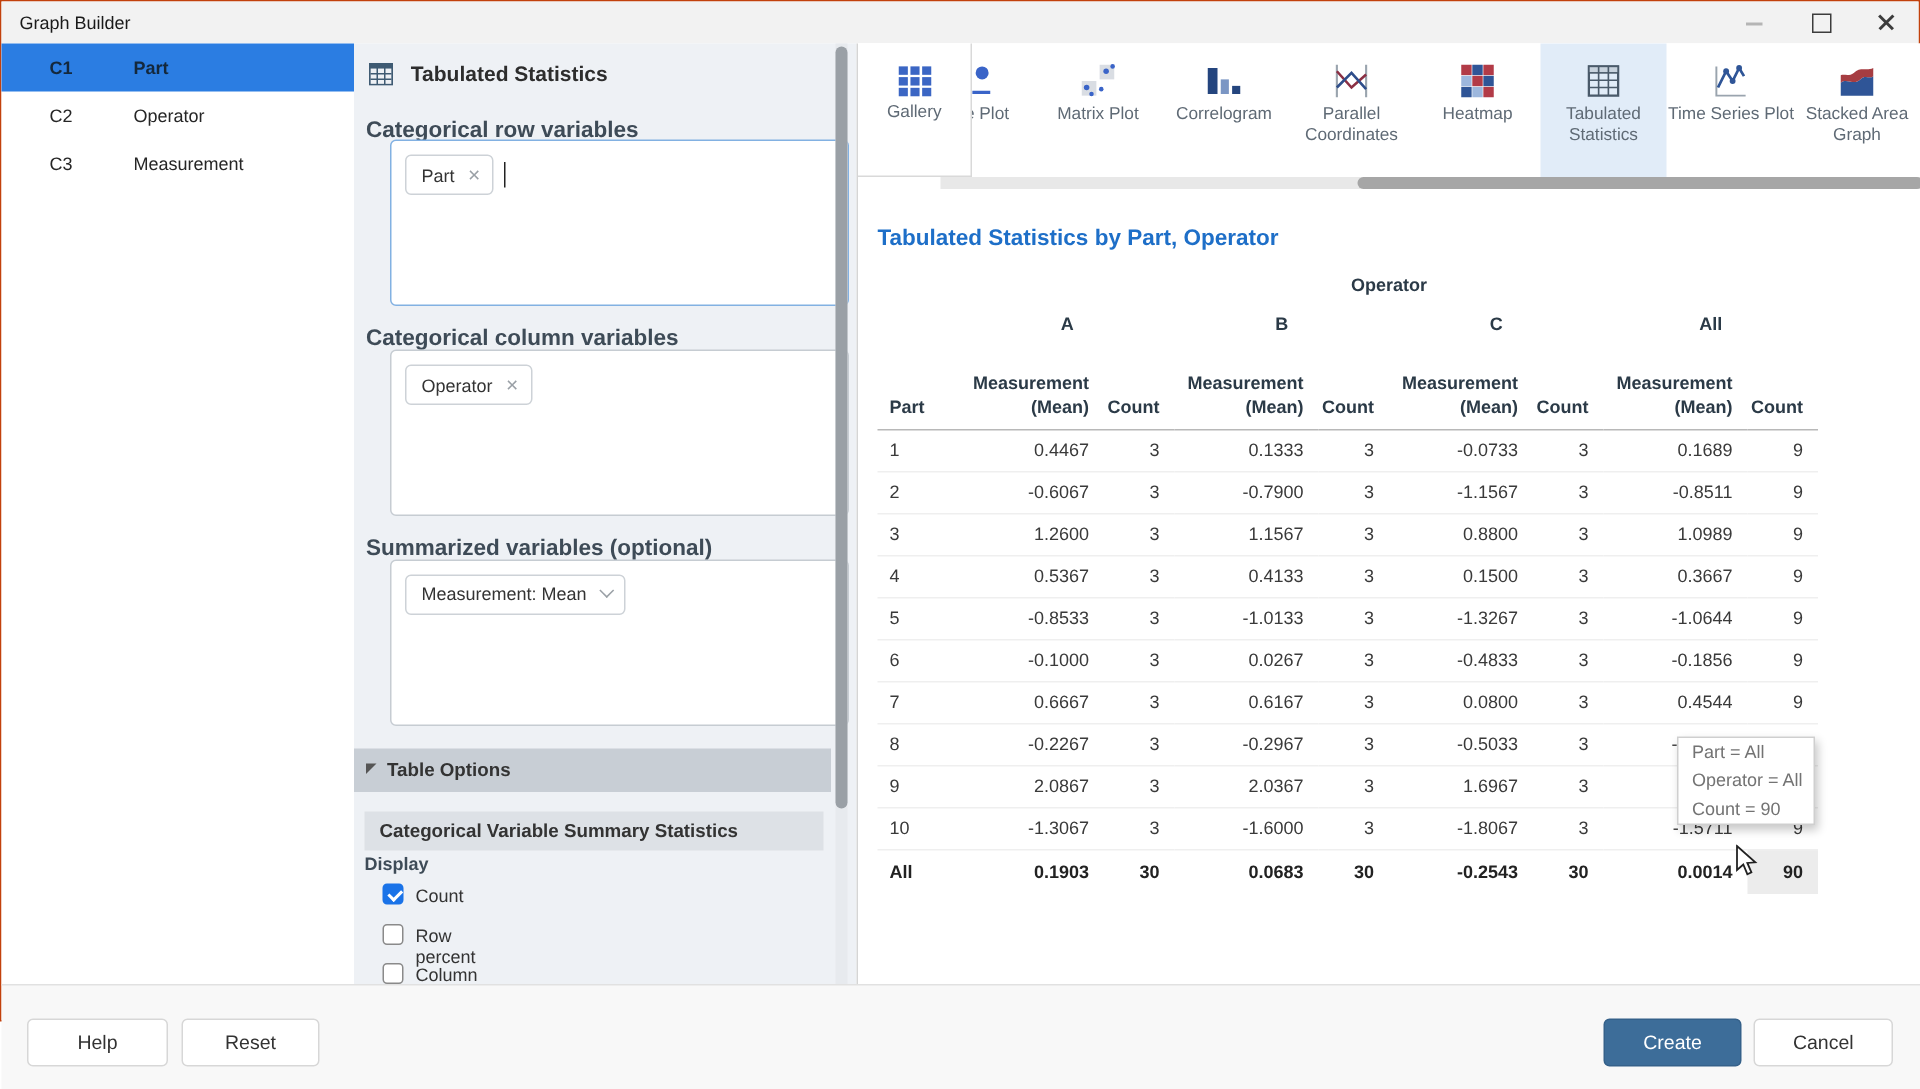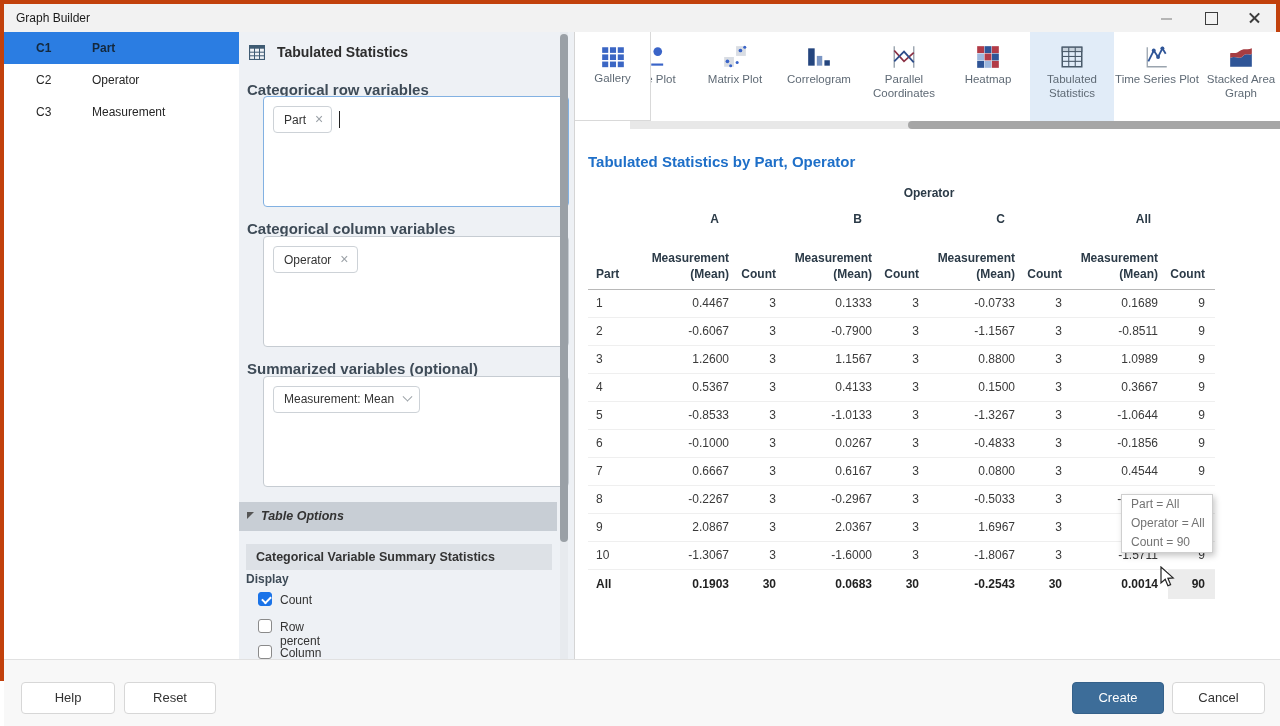--- a/index.html
+++ b/index.html
@@ -1,17 +1,17 @@
 <!DOCTYPE html>
 <html><head>
 <meta charset="utf-8">
 <style>
   * { margin:0; padding:0; box-sizing:border-box; }
   html,body { width:1280px; height:726px; background:#fff; font-family:"Liberation Sans", sans-serif; overflow:hidden; }
-  .window { position:relative; width:1280px; height:681px; border:4px solid #c2410c; background:#fff; }
+  .window { position:relative; width:1280px; height:681px; border:1px solid #c2410c; background:#fff; }
 
   
   .titlebar { position:absolute; left:0; top:0; width:100%; height:28px; background:#f2f2f2; }
   .titlebar .title { position:absolute; left:12px; top:0; line-height:28px; font-size:12px; color:#1a1a1a; }
   .win-btn { position:absolute; top:0; width:44px; height:28px; }
   .win-btn.min { right:88px; } .win-btn.max { right:44px; } .win-btn.close { right:0; }
   .win-btn.min::after { content:""; position:absolute; left:17px; top:14px; width:11px; height:2px; background:#b5b5b5; }
   .win-btn.max::after { content:""; position:absolute; left:17px; top:8px; width:11px; height:11px; border:1.5px solid #3c3c3c; }
   .win-btn.close::before, .win-btn.close::after { content:""; position:absolute; left:16px; top:13px; width:13px; height:1.6px; background:#3c3c3c; }
   .win-btn.close::before { transform:rotate(45deg); } .win-btn.close::after { transform:rotate(-45deg); }
@@ -27,21 +27,21 @@
   .panel { position:absolute; left:235px; top:28px; width:335px; height:627px; background:#eef1f5; }
   .panel-title { position:absolute; left:10px; top:12px; font-size:14px; font-weight:700; color:#2d2d2d; }
   .panel-title svg { vertical-align:-3px; margin-right:8px; }
   .field-label { position:absolute; left:8px; font-size:15px; font-weight:700; color:#3e4b57; }
   .var-box { position:absolute; left:24px; width:306px; height:111px; background:#fff; border:1px solid #c6ccd2; border-radius:4px; padding:9px; }
   .var-box.focused { border:1.5px solid #82b1e2; }
   .chip { display:inline-block; background:#fff; border:1px solid #cdd2d7; border-radius:4px; height:27px; line-height:25px; padding:0 8px 0 10px; font-size:12px; color:#333; }
   .chip .x { color:#9aa0a6; font-size:14px; margin-left:9px; cursor:pointer; }
   .chip .chev { display:inline-block; width:7px; height:7px; border-right:1.4px solid #9aa0a6; border-bottom:1.4px solid #9aa0a6; transform:rotate(45deg) translate(-2px,-2px); margin-left:10px; }
   .caret { display:inline-block; width:1px; height:17px; background:#222; vertical-align:-4px; margin-left:7px; }
-  .section-bar { position:absolute; left:0; width:318px; height:29px; background:#c8ced5; line-height:29px; font-size:12.5px; font-weight:700; color:#333; padding-left:22px;font-style:italic; }
+  .section-bar { position:absolute; left:0; width:318px; height:29px; background:#c8ced5; line-height:29px; font-size:12.5px; font-weight:700; color:#333; padding-left:22px; }
   .section-bar .tri { position:absolute; left:8px; top:10px; width:0; height:0; border-top:7px solid #555; border-right:7px solid transparent; }
   .sub-bar { position:absolute; left:7px; width:306px; height:26px; background:#dde1e6; line-height:26px; font-size:12.5px; font-weight:700; color:#333; padding-left:10px; }
   .display-label { position:absolute; left:7px; font-size:12px; font-weight:700; color:#3e4b57; }
   .cb-row { position:absolute; left:19px; height:16px; font-size:12px; color:#333; }
   .cb-box { position:absolute; left:0; top:0; width:14px; height:14px; background:#fff; border:1px solid #8a8a8a; border-radius:3px; }
   .cb-row.checked .cb-box { background:#1a73e8; border-color:#1a73e8; }
   .cb-row.checked .cb-box::after { content:""; position:absolute; left:3px; top:3px; width:7px; height:4px; border-left:2px solid #fff; border-bottom:2px solid #fff; transform:rotate(-45deg); }
   .cb-label { position:absolute; left:22px; top:1px; }
   .v-scroll { position:absolute; left:321px; top:0; width:8px; height:627px; background:#e7eaee; }
   .v-scroll .thumb { position:absolute; left:0; top:2px; width:8px; height:508px; background:#9aa0a6; border-radius:4px; }

